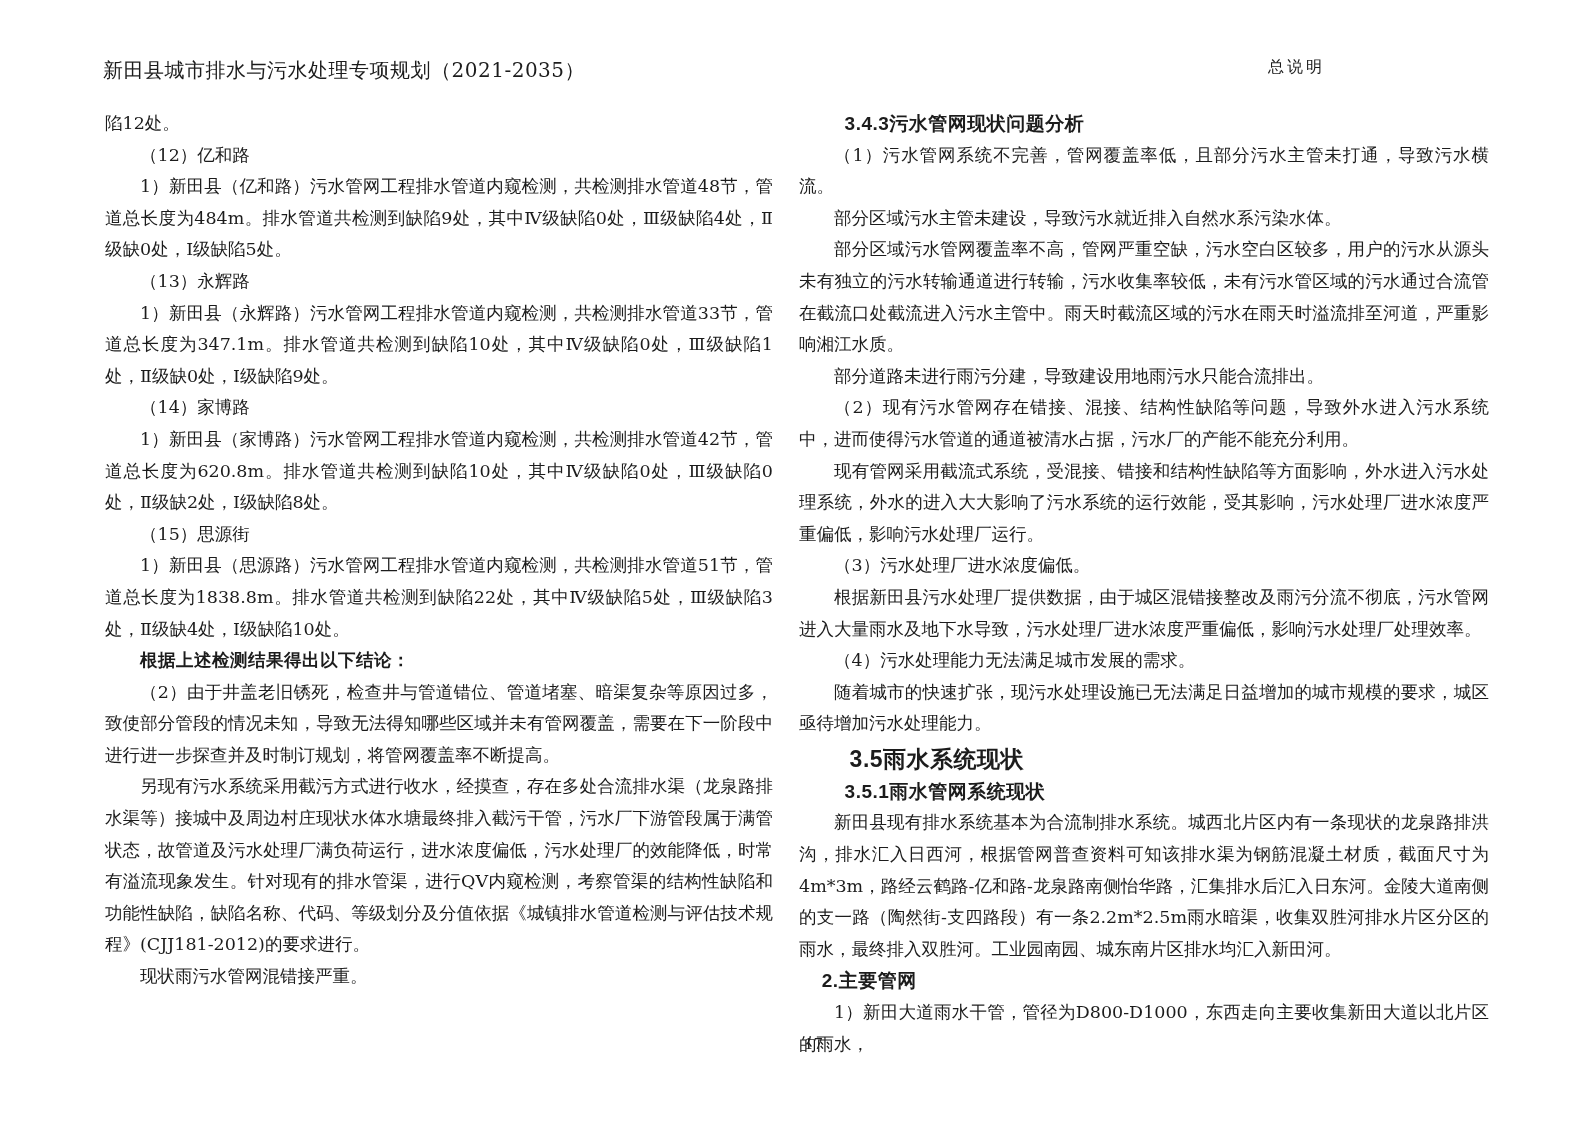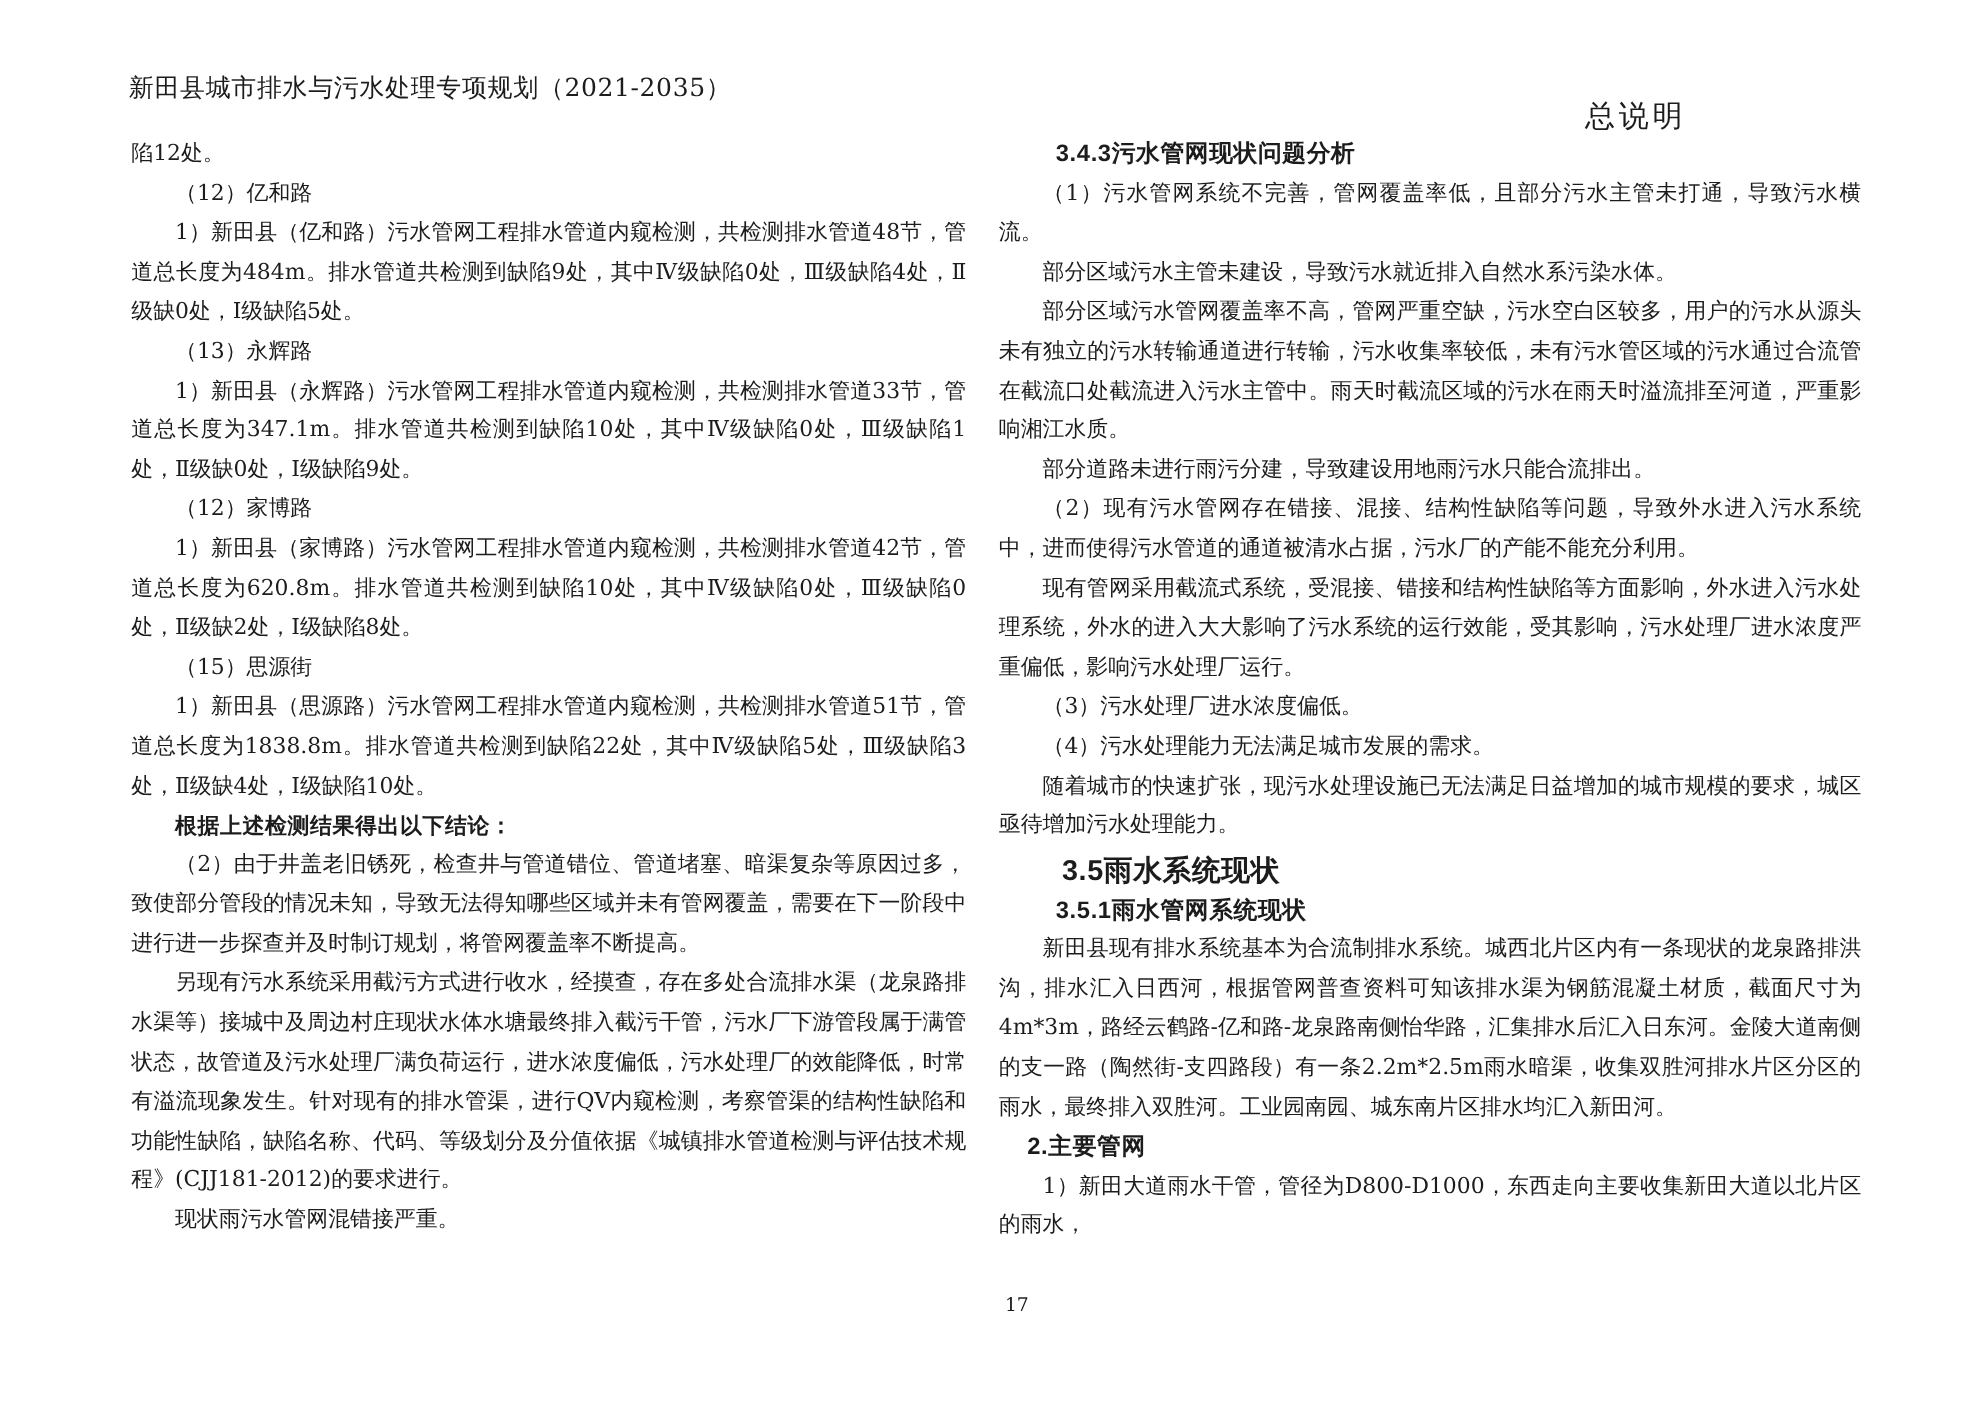--- a/index.html
+++ b/index.html
@@ -21,24 +21,23 @@
     left: 103px;
     top: 57px;
     font-size: 20px;
     letter-spacing: 0.5px;
     white-space: nowrap;
   }
   .header-section {
     position: absolute;
     left: 1268px;
     top: 57px;
-    font-size: 24px;
+    font-size: 16px;
     letter-spacing: 3px;
     white-space: nowrap;
-    margin-top: 20px;
   }
   .column {
     position: absolute;
     top: 108px;
     font-size: 17.5px;
     line-height: 31.6px;
     text-align: justify;
   }
   .col-left  { left: 105px; width: 668px; }
   .col-right { left: 799px; width: 690px; }
@@ -96,39 +95,40 @@
   <div class="header-title">新田县城市排水与污水处理专项规划（2021-2035）</div>
 
   <div class="header-section">总说明</div>
 
   <div class="column col-left">
       <p class="para cont">陷12处。</p>
       <p class="para body">（12）亿和路</p>
       <p class="para body">1）新田县（亿和路）污水管网工程排水管道内窥检测，共检测排水管道48节，管道总长度为484m。排水管道共检测到缺陷9处，其中Ⅳ级缺陷0处，Ⅲ级缺陷4处，Ⅱ级缺0处，Ⅰ级缺陷5处。</p>
       <p class="para body">（13）永辉路</p>
       <p class="para body">1）新田县（永辉路）污水管网工程排水管道内窥检测，共检测排水管道33节，管道总长度为347.1m。排水管道共检测到缺陷10处，其中Ⅳ级缺陷0处，Ⅲ级缺陷1处，Ⅱ级缺0处，Ⅰ级缺陷9处。</p>
-      <p class="para body">（12）家博路</p>
+      <p class="para body">（14）家博路</p>
       <p class="para body">1）新田县（家博路）污水管网工程排水管道内窥检测，共检测排水管道42节，管道总长度为620.8m。排水管道共检测到缺陷10处，其中Ⅳ级缺陷0处，Ⅲ级缺陷0处，Ⅱ级缺2处，Ⅰ级缺陷8处。</p>
       <p class="para body">（15）思源街</p>
       <p class="para body">1）新田县（思源路）污水管网工程排水管道内窥检测，共检测排水管道51节，管道总长度为1838.8m。排水管道共检测到缺陷22处，其中Ⅳ级缺陷5处，Ⅲ级缺陷3处，Ⅱ级缺4处，Ⅰ级缺陷10处。</p>
       <p class="para bold-lead">根据上述检测结果得出以下结论：</p>
       <p class="para body">（2）由于井盖老旧锈死，检查井与管道错位、管道堵塞、暗渠复杂等原因过多，致使部分管段的情况未知，导致无法得知哪些区域并未有管网覆盖，需要在下一阶段中进行进一步探查并及时制订规划，将管网覆盖率不断提高。</p>
       <p class="para body">另现有污水系统采用截污方式进行收水，经摸查，存在多处合流排水渠（龙泉路排水渠等）接城中及周边村庄现状水体水塘最终排入截污干管，污水厂下游管段属于满管状态，故管道及污水处理厂满负荷运行，进水浓度偏低，污水处理厂的效能降低，时常有溢流现象发生。针对现有的排水管渠，进行QV内窥检测，考察管渠的结构性缺陷和功能性缺陷，缺陷名称、代码、等级划分及分值依据《城镇排水管道检测与评估技术规程》(CJJ181-2012)的要求进行。</p>
       <p class="para body">现状雨污水管网混错接严重。</p>
     </div>
 
   <div class="column col-right">
       <p class="para h-sub">3.4.3污水管网现状问题分析</p>
       <p class="para body">（1）污水管网系统不完善，管网覆盖率低，且部分污水主管未打通，导致污水横流。</p>
       <p class="para body">部分区域污水主管未建设，导致污水就近排入自然水系污染水体。</p>
       <p class="para body">部分区域污水管网覆盖率不高，管网严重空缺，污水空白区较多，用户的污水从源头未有独立的污水转输通道进行转输，污水收集率较低，未有污水管区域的污水通过合流管在截流口处截流进入污水主管中。雨天时截流区域的污水在雨天时溢流排至河道，严重影响湘江水质。</p>
       <p class="para body">部分道路未进行雨污分建，导致建设用地雨污水只能合流排出。</p>
       <p class="para body">（2）现有污水管网存在错接、混接、结构性缺陷等问题，导致外水进入污水系统中，进而使得污水管道的通道被清水占据，污水厂的产能不能充分利用。</p>
       <p class="para body">现有管网采用截流式系统，受混接、错接和结构性缺陷等方面影响，外水进入污水处理系统，外水的进入大大影响了污水系统的运行效能，受其影响，污水处理厂进水浓度严重偏低，影响污水处理厂运行。</p>
       <p class="para body">（3）污水处理厂进水浓度偏低。</p>
+      <p class="para body">根据新田县污水处理厂提供数据，由于城区混错接整改及雨污分流不彻底，污水管网进入大量雨水及地下水导致，污水处理厂进水浓度严重偏低，影响污水处理厂处理效率。</p>
       <p class="para body">（4）污水处理能力无法满足城市发展的需求。</p>
       <p class="para body">随着城市的快速扩张，现污水处理设施已无法满足日益增加的城市规模的要求，城区亟待增加污水处理能力。</p>
       <p class="para h-sec">3.5雨水系统现状</p>
       <p class="para h-sub">3.5.1雨水管网系统现状</p>
       <p class="para body">新田县现有排水系统基本为合流制排水系统。城西北片区内有一条现状的龙泉路排洪沟，排水汇入日西河，根据管网普查资料可知该排水渠为钢筋混凝土材质，截面尺寸为4m*3m，路经云鹤路-亿和路-龙泉路南侧怡华路，汇集排水后汇入日东河。金陵大道南侧的支一路（陶然街-支四路段）有一条2.2m*2.5m雨水暗渠，收集双胜河排水片区分区的雨水，最终排入双胜河。工业园南园、城东南片区排水均汇入新田河。</p>
       <p class="para h-min">2.主要管网</p>
       <p class="para body">1）新田大道雨水干管，管径为D800-D1000，东西走向主要收集新田大道以北片区的雨水，</p>
     </div>
 
   <div class="page-number">17</div>

